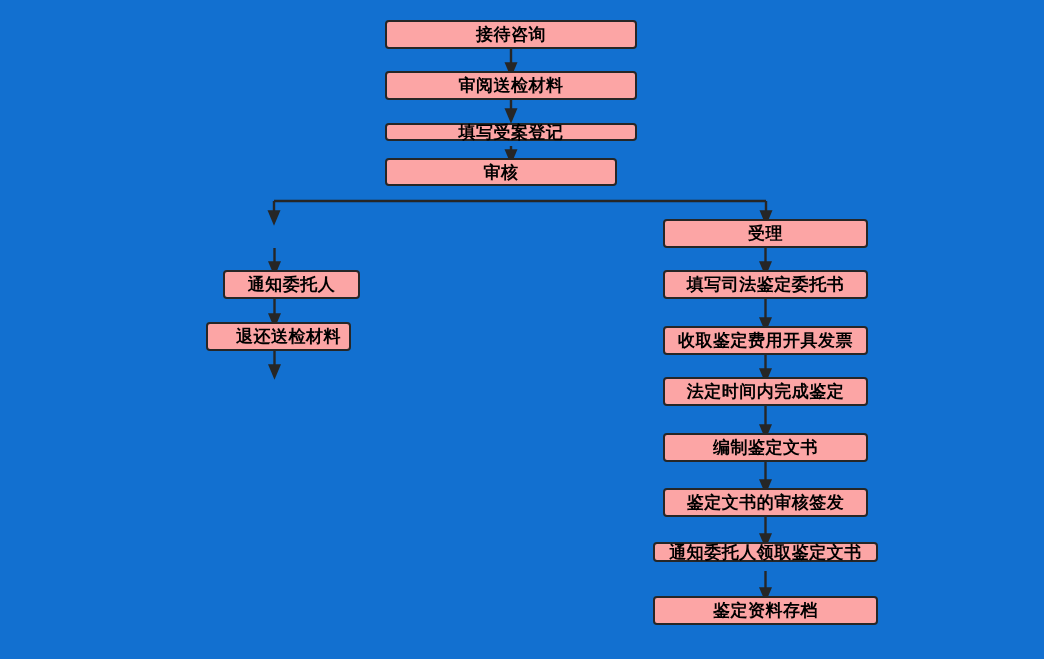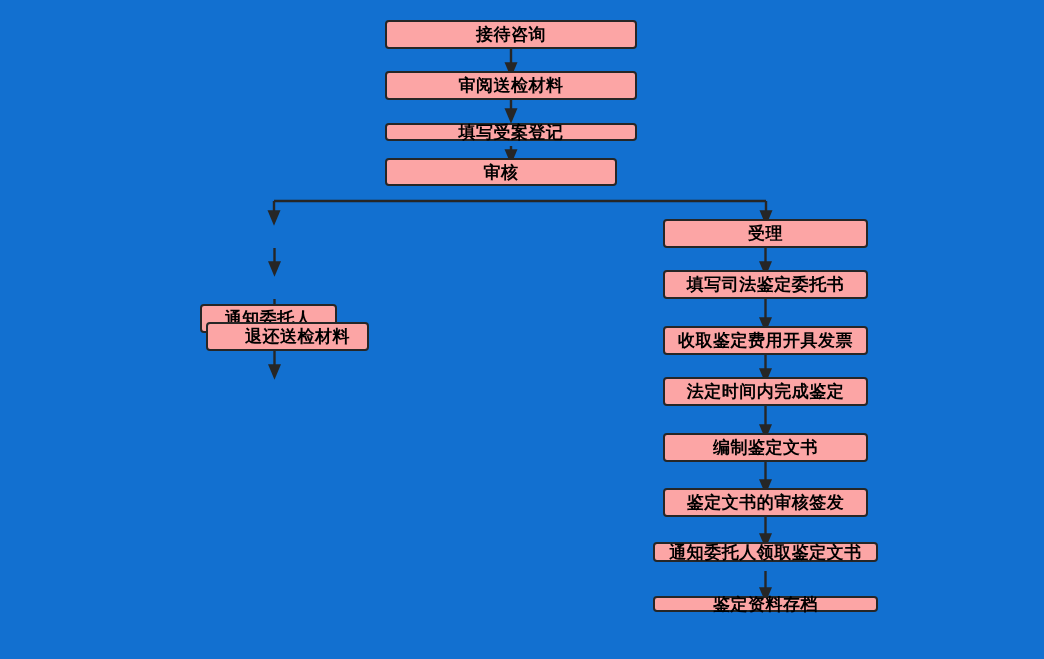--- a/index.html
+++ b/index.html
@@ -58,24 +58,24 @@
         <path d="M765.5,462 L765.5,487" marker-end="url(#arrowhead)"></path>
         <path d="M765.5,517 L765.5,541" marker-end="url(#arrowhead)"></path>
         <path d="M765.5,571 L765.5,595" marker-end="url(#arrowhead)"></path>
       </g>
   </svg>
 
   <div class="node" style="left: 385px; top: 20px; width: 252px; height: 29px;">接待咨询</div>
   <div class="node" style="left: 385px; top: 71px; width: 252px; height: 29px;">审阅送检材料</div>
   <div class="node" style="left: 385px; top: 123px; width: 252px; height: 18px;">填写受案登记</div>
   <div class="node" style="left: 385px; top: 158px; width: 232px; height: 28px;">审核</div>
-  <div class="node" style="left: 200px; top: 270px; width: 137px; height: 29px; margin-top: 34px;">通知委托人</div>
-  <div class="node" style="left: 206px; top: 322px; width: 163px; height: 29px; padding-left: 20px;">退还送检材料</div>
+  <div class="node" style="left: 223px; top: 270px; width: 137px; height: 29px;">通知委托人</div>
+  <div class="node" style="left: 206px; top: 322px; width: 145px; height: 29px; padding-left: 20px;">退还送检材料</div>
   <div class="node" style="left: 663px; top: 219px; width: 205px; height: 29px;">受理</div>
   <div class="node" style="left: 663px; top: 270px; width: 205px; height: 29px; text-align: right;">填写司法鉴定委托书</div>
   <div class="node" style="left: 663px; top: 326px; width: 205px; height: 29px;">收取鉴定费用开具发票</div>
   <div class="node" style="left: 663px; top: 377px; width: 205px; height: 29px;">法定时间内完成鉴定</div>
   <div class="node" style="left: 663px; top: 433px; width: 205px; height: 29px;">编制鉴定文书</div>
   <div class="node" style="left: 663px; top: 488px; width: 205px; height: 29px;">鉴定文书的审核签发</div>
   <div class="node" style="left: 653px; top: 542px; width: 225px; height: 20px;">通知委托人领取鉴定文书</div>
-  <div class="node" style="left: 653px; top: 596px; width: 225px; height: 16px;">鉴定资料存档</div>
+  <div class="node" style="left: 653px; top: 596px; width: 225px; height: 29px;">鉴定资料存档</div>
 
 </div>
 
 </body></html>

